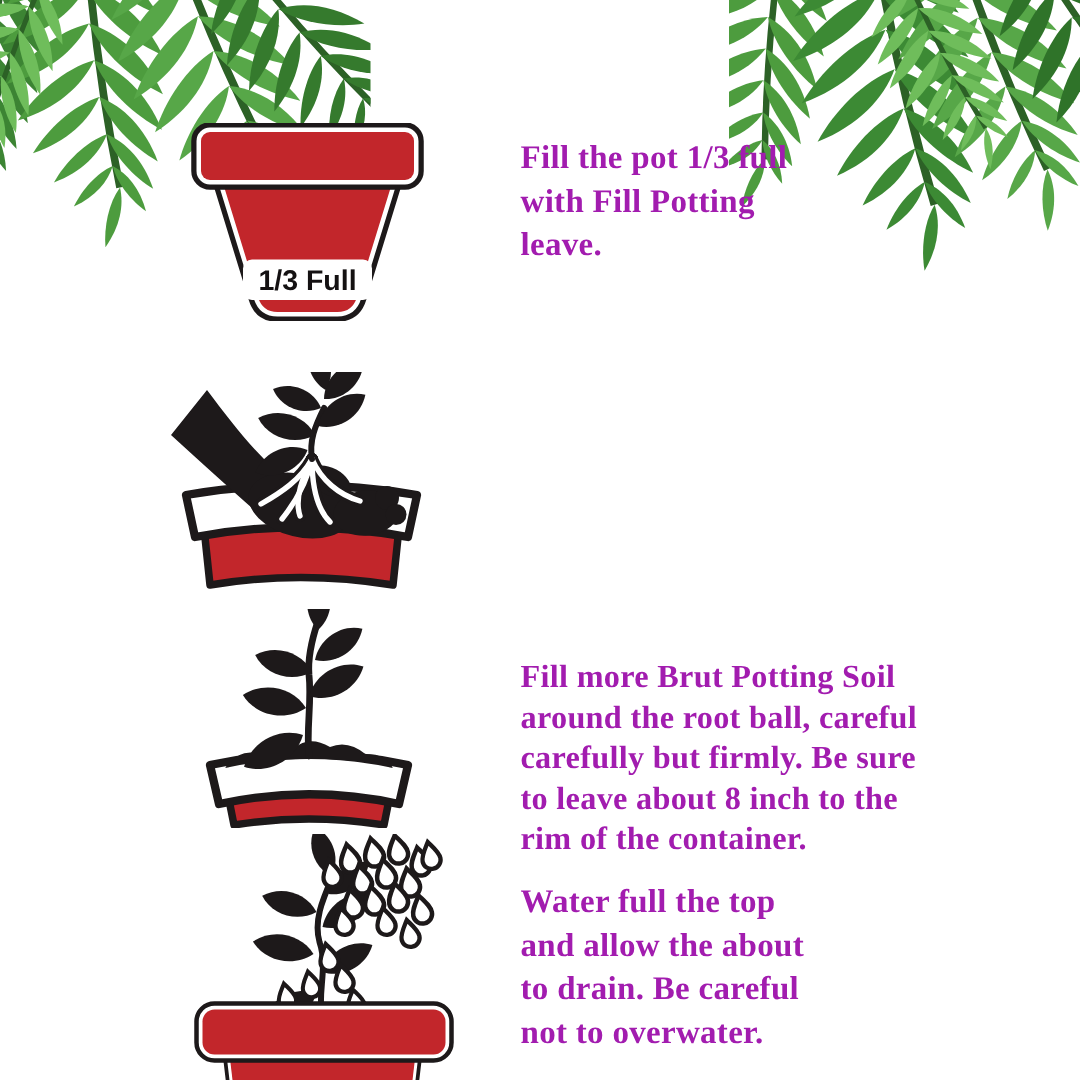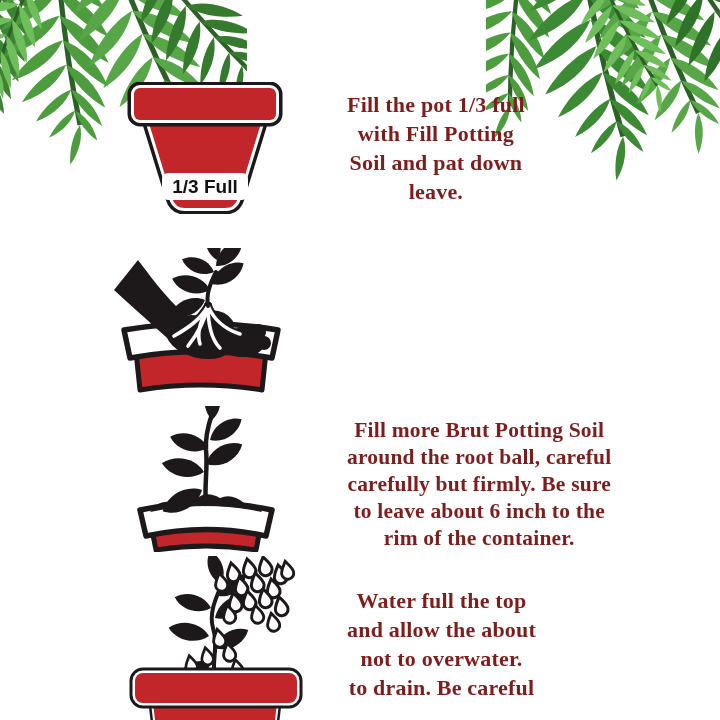--- a/index.html
+++ b/index.html
@@ -7,22 +7,22 @@
        font-family:"Liberation Serif","DejaVu Serif",serif;}
   #page{position:relative;width:720px;height:720px;background:#ffffff;overflow:hidden;}
 
   .corner-leaves{position:absolute;pointer-events:none;}
   .corner-leaves.left{left:-8px;top:-6px;width:255px;height:195px;}
   .corner-leaves.right{right:-6px;top:-6px;width:240px;height:200px;}
 
   .step-icon{position:absolute;}
   .step-icon svg{display:block;width:100%;height:100%;}
 
-  .step-text{position:absolute;left:347px;color:#7f1d1d;font-weight:700;
-             font-size:22px;line-height:29px;letter-spacing:0.2px;text-align:center;}
+  .step-text{position:absolute;left:347px;color:#a21caf;font-weight:700;
+             font-size:22px;line-height:29px;letter-spacing:0.2px;}
   .step-text.tight{line-height:27px;font-size:21.5px;}
 
   .icon-outline{stroke:#1d191a;stroke-linejoin:round;stroke-linecap:round;fill:none;}
   .icon-white{stroke:#ffffff;stroke-linejoin:round;stroke-linecap:round;fill:none;}
 
   .pot-label-text{font-family:"Liberation Sans","DejaVu Sans",sans-serif;
                   font-weight:700;font-size:19px;fill:#141112;}
 </style>
 </head>
 <body>
@@ -86,21 +86,20 @@
       <rect class="icon-white" stroke-width="6" x="8" y="6" width="142" height="32" rx="6"></rect>
       <rect fill="#c2262b" x="8" y="6" width="142" height="32" rx="6"></rect>
 
       <rect fill="#ffffff" x="36" y="91" width="86" height="27" rx="6"></rect>
       <text class="pot-label-text" x="79" y="111" text-anchor="middle">1/3 Full</text>
     </svg>
   </div>
   <div class="step-text" style="top:90px">
     <div>Fill the pot 1/3 full</div>
     <div>with Fill Potting</div>
-    <div>Soil and pat down</div>
     <div>leave.</div>
   </div>
 
   <div class="step-icon" style="left:108px;top:248px;width:185px;height:145px">
     <svg viewBox="0 0 185 145">
 
       <g>
         <path fill="#c2262b" stroke="#1d191a" stroke-width="5" stroke-linejoin="round" d="M28,104 Q92,93 158,104 L154,142 Q92,132 32,142 Z"></path>
 
         <path fill="#ffffff" stroke="#1d191a" stroke-width="5.5" stroke-linejoin="round" d="M16,82 Q92,69 170,82 L164,110 Q92,97 22,110 Z"></path>
@@ -161,25 +160,25 @@
           <use href="#leaf" transform="translate(82,84) rotate(160) scale(1.3)"></use>
           <use href="#leaf" transform="translate(84,66) rotate(-160) scale(1.25)"></use>
           <use href="#leaf" transform="translate(86,58) rotate(-20) scale(1.2)"></use>
           <use href="#leaf" transform="translate(88,42) rotate(-155) scale(1.15)"></use>
           <use href="#leaf" transform="translate(90,34) rotate(-25) scale(1.1)"></use>
           <use href="#leaf" transform="translate(92,14) rotate(-80) scale(1.1)"></use>
         </g>
       </g>
     </svg>
   </div>
-  <div class="step-text tight" style="top:417px">
+  <div class="step-text tight" style="top:438px">
     <div>Fill more Brut Potting Soil</div>
     <div>around the root ball, careful</div>
     <div>carefully but firmly. Be sure</div>
-    <div>to leave about 6 inch to the</div>
+    <div>to leave about 8 inch to the</div>
     <div>rim of the container.</div>
   </div>
 
   <div class="step-icon" style="left:125px;top:556px;width:180px;height:164px">
     <svg viewBox="0 0 180 164">
 
       <g>
         <path fill="none" stroke="#1d191a" stroke-width="4" stroke-linecap="round" d="M90,124 C86,106 94,90 88,72 C84,58 90,44 96,30"></path>
         <g fill="#1d191a">
           <use href="#leaf" transform="translate(86,106) rotate(160) scale(1.2)"></use>
@@ -223,17 +222,17 @@
         <path fill="#c2262b" d="M28,147 L152,147 L150,164 L30,164 Z"></path>
         <rect class="icon-outline" stroke-width="11" x="10" y="117" width="162" height="30" rx="8"></rect>
         <rect class="icon-white" stroke-width="5" x="10" y="117" width="162" height="30" rx="8"></rect>
         <rect fill="#c2262b" x="10" y="117" width="162" height="30" rx="8"></rect>
       </g>
     </svg>
   </div>
   <div class="step-text" style="top:586px">
     <div>Water full the top</div>
     <div>and allow the about</div>
+    <div>to drain. Be careful</div>
     <div>not to overwater.</div>
-    <div>to drain. Be careful</div>
   </div>
 
 </div>
 
 </body></html>

